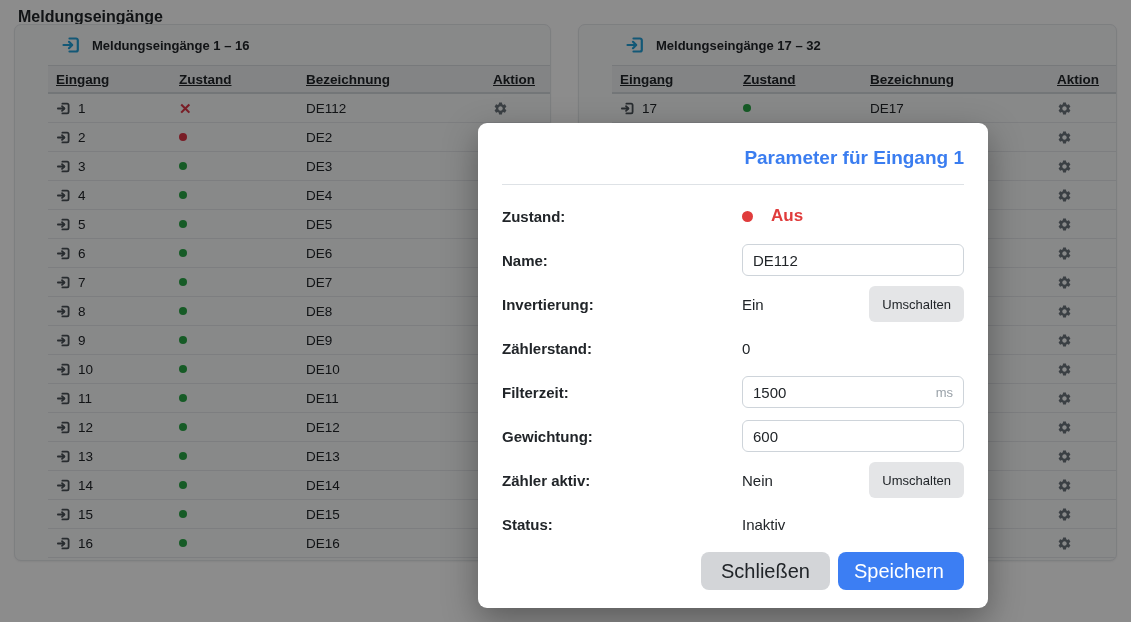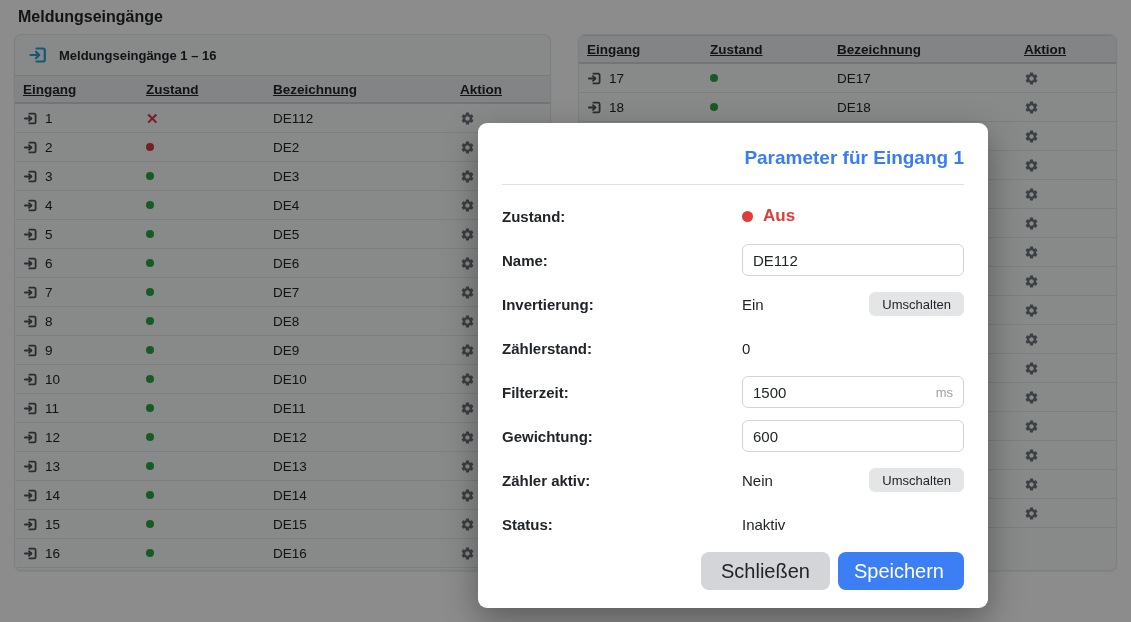--- a/index.html
+++ b/index.html
@@ -9,25 +9,26 @@
     background:#ffffff;
     font-family:"Liberation Sans", sans-serif;
     color:#212529;
   }
   .page-title{
     position:absolute; left:18px; top:8px;
     font-size:16px; font-weight:bold; color:#212529;
   }
   
   .card{
-    position:absolute; top:34px; height:537px;
+    position:absolute; top:24px; height:537px;
     background:#f8f9fa;
     border:1px solid #e4e7ea; border-radius:7px;
     box-shadow:0 1px 2px rgba(0,0,0,.06);
     overflow:hidden;
+    padding-left:33px;
   }
   .card.left  { left:14px;  width:537px; }
   .card.right { left:578px; width:539px; }
   .card-header{
     height:40px; display:flex; align-items:center; gap:11px;
     padding:0 13px; font-size:13px; font-weight:bold; color:#212529;
   }
   .card-header svg{ display:block; }
   .tgrid{
     display:grid; grid-template-columns:123px 127px 187px 1fr;
@@ -68,36 +69,36 @@
   .modal-title{
     font-size:19px; font-weight:bold; color:#3a7df0; margin-bottom:15px;text-align:right;
   }
   .modal-divider{ border:none; border-top:1px solid #dee2e6; margin-bottom:15px; }
   .field-row{
     display:flex; align-items:center; min-height:32px; margin-bottom:12px;
   }
   .field-label{ width:240px; font-size:15px; font-weight:bold; color:#212529; }
   .field-value-area{ width:222px; display:flex; align-items:center; }
   .plain-value{ font-size:15px; color:#212529; }
-  .state-value{ display:flex; align-items:center; gap:10px; }
+  .state-value{ display:flex; align-items:center; gap:18px; }
   .state-value .mdot{ width:11px; height:11px; border-radius:50%; background:#e03c3c; }
   .state-value .mtext{ font-size:17px; font-weight:bold; color:#e03c3c; }
   .text-input{
     width:222px; height:32px; border:1px solid #ced4da; border-radius:6px;
     font-family:"Liberation Sans",sans-serif;
     font-size:15px; color:#212529; padding:0 10px; background:#fff; outline:none;
   }
   .input-with-unit{ position:relative; width:222px; }
   .input-with-unit .text-input{ padding-right:36px; }
   .unit-suffix{
     position:absolute; right:11px; top:50%; transform:translateY(-50%);
     font-size:13px; color:#99a1a8;
   }
   .toggle-btn{
-    margin-left:auto; height:24px; padding:0 13px;
+    margin-left:auto; height:36px; padding:0 13px;
     background:#e4e5e7; border:none; border-radius:6px; cursor:pointer;
     font-family:"Liberation Sans",sans-serif;
     font-size:13px; color:#212529;
   }
   .modal-footer{
     margin-top:auto; display:flex; justify-content:flex-end; gap:8px;
   }
   .btn{
     height:38px; padding:0 20px; border:none; border-radius:8px;
     font-family:"Liberation Sans",sans-serif;
@@ -493,20 +494,30 @@
           <svg width="15" height="15" viewBox="0 0 24 24">
             <path d="M19.14 12.94c.04-.3.06-.61.06-.94 0-.32-.02-.64-.07-.94l2.03-1.58c.18-.14.23-.41.12-.61l-1.92-3.32c-.12-.22-.37-.29-.59-.22l-2.39.96c-.5-.38-1.03-.7-1.62-.94l-.36-2.54c-.04-.24-.24-.41-.48-.41h-3.84c-.24 0-.43.17-.47.41l-.36 2.54c-.59.24-1.13.57-1.62.94l-2.39-.96c-.22-.08-.47 0-.59.22L2.74 8.87c-.12.21-.08.47.12.61l2.03 1.58c-.05.3-.09.63-.09.94s.02.64.07.94l-2.03 1.58c-.18.14-.23.41-.12.61l1.92 3.32c.12.22.37.29.59.22l2.39-.96c.5.38 1.03.7 1.62.94l.36 2.54c.05.24.24.41.48.41h3.84c.24 0 .44-.17.47-.41l.36-2.54c.59-.24 1.13-.56 1.62-.94l2.39.96c.22.08.47 0 .59-.22l1.92-3.32c.12-.22.07-.47-.12-.61l-2.01-1.58zM12 15.6c-1.98 0-3.6-1.62-3.6-3.6s1.62-3.6 3.6-3.6 3.6 1.62 3.6 3.6-1.62 3.6-3.6 3.6z"></path>
           </svg>
         </button>
       </div>
     </div>
 
 </section>
 
 <section class="card right">
+  <div class="card-header">
+    <span>
+      <svg width="20" height="20" viewBox="0 0 20 20" fill="none" stroke="#24a0d8" stroke-width="2.2" stroke-linecap="round" stroke-linejoin="round">
+        <path d="M8.5 3.5 H15 a1.8 1.8 0 0 1 1.8 1.8 V14.7 a1.8 1.8 0 0 1 -1.8 1.8 H8.5"></path>
+        <path d="M2.5 10 H11"></path>
+          <path d="M8 6.8 L11.2 10 L8 13.2"></path>
+      </svg>
+    </span>
+    <span>Meldungseingänge 17 – 32</span>
+  </div>
   <div class="tgrid thead">
     <div>Eingang</div>
     <div>Zustand</div>
     <div>Bezeichnung</div>
     <div>Aktion</div>
   </div>
 
     <div class="tgrid trow">
       <div class="cell-input">
         <svg width="15" height="15" viewBox="0 0 20 20" fill="none" stroke="#495057" stroke-width="2.4" stroke-linecap="round" stroke-linejoin="round">

